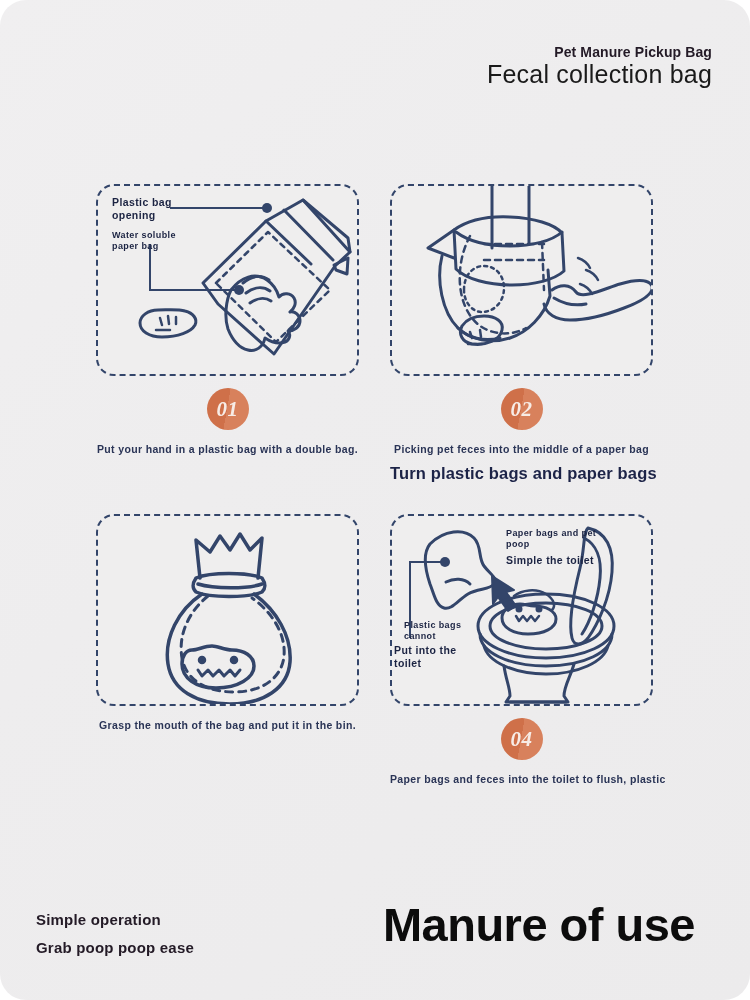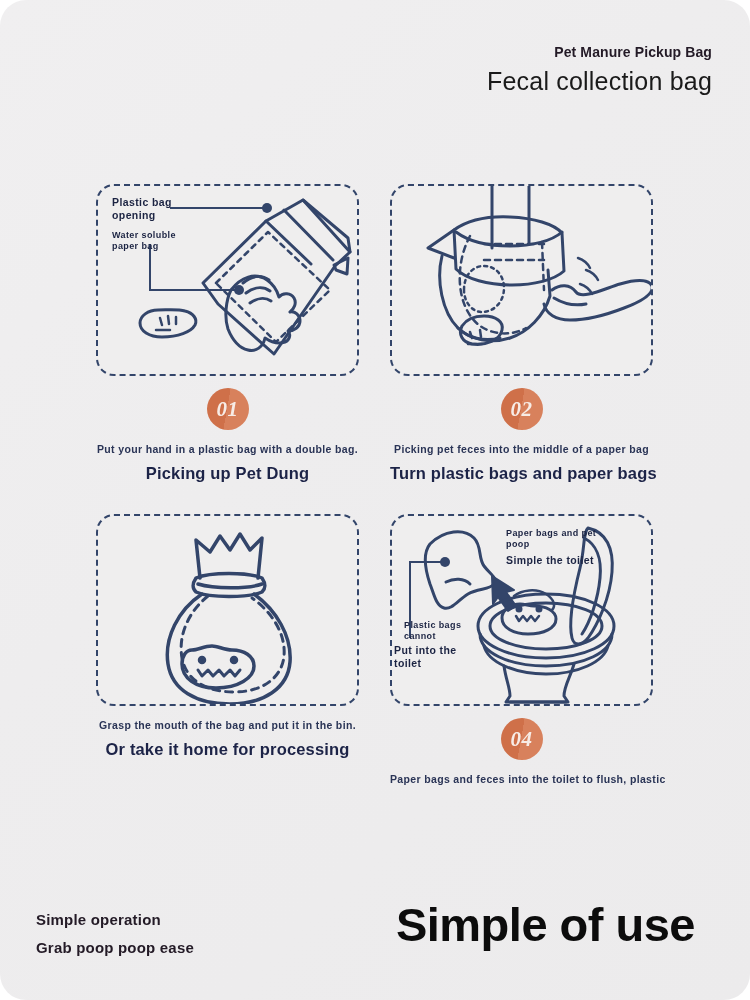--- a/index.html
+++ b/index.html
@@ -28,21 +28,20 @@
     position: absolute;
     top: 44px;
     right: 38px;
     text-align: right;
   }
   .header-sub {
     font-size: 14px;
     font-weight: bold;
     color: #231a26;
     letter-spacing: 0.1px;
-    margin-bottom: 7px;
   }
   .header-title {
     font-size: 25px;
     font-weight: normal;
     color: #1a1a1a;
     letter-spacing: 0.2px;
   }
 
   
   .grid {
@@ -189,21 +188,20 @@
         </svg>
 
         <div class="anno lg" style="left:14px; top:10px; width:78px;">Plastic bag opening</div>
         <div class="anno sm" style="left:14px; top:44px; width:78px;">Water soluble paper bag</div>
       </div>
 
       <div class="badge-wrap">
         <div class="badge">01</div>
       </div>
       <div class="cap-small">Put your hand in a plastic bag with a double bag.</div>
-      <div class="cap-large">Picking up Pet Dung</div>
     </div>
 
     <div class="step">
       <div class="panel">
         <svg width="259" height="188" viewBox="0 0 259 188">
           <g fill="none" stroke="#33456a" stroke-width="3" stroke-linecap="round" stroke-linejoin="round">
 
             <path d="M100 0 L100 62 M137 0 L137 58"></path>
 
             <path d="M62 44 c14 -10 34 -14 56 -13 c24 1 44 7 52 16 l2 38
@@ -267,21 +265,20 @@
                      c22 0 38 -10 38 -22 c0 -10 -10 -16 -22 -16
                      c-8 0 -14 -4 -20 -4 c-8 0 -14 4 -20 4 Z"></path>
             <path d="M100 154 l4 6 l6 -6 l5 6 l6 -6 l5 6 l6 -6 l5 6 l5 -6" stroke-width="3"></path>
             <circle cx="104" cy="144" r="2.5" fill="#33456a"></circle>
             <circle cx="136" cy="144" r="2.5" fill="#33456a"></circle>
           </g>
         </svg>
       </div>
 
       <div class="cap-small">Grasp the mouth of the bag and put it in the bin.</div>
-      <div class="cap-large">Or take it home for processing</div>
     </div>
 
     <div class="step">
       <div class="panel">
         <svg width="259" height="188" viewBox="0 0 259 188">
           <g fill="none" stroke="#33456a" stroke-width="3" stroke-linecap="round" stroke-linejoin="round">
 
             <path d="M38 28 c14 -14 34 -16 44 -6 c8 8 4 20 10 28
                      c6 8 14 12 10 18 c-4 6 -16 4 -26 10
                      c-10 6 -16 16 -24 14 c-8 -2 -10 -14 -14 -24
@@ -334,15 +331,15 @@
       </div>
       <div class="cap-small">Paper bags and feces into the toilet to flush, plastic</div>
     </div>
 
   </div>
 
   <div class="footer-left">
     <div class="footer-line">Simple operation</div>
     <div class="footer-line">Grab poop poop ease</div>
   </div>
-  <div class="footer-title">Simple of use</div>
+  <div class="footer-title">Manure of use</div>
 
 </div>
 
 </body></html>

